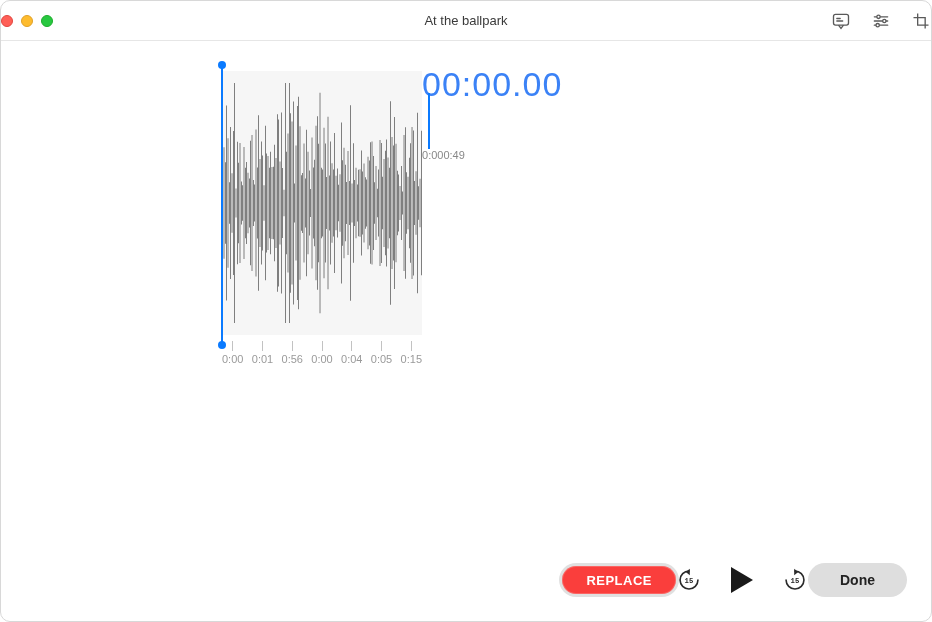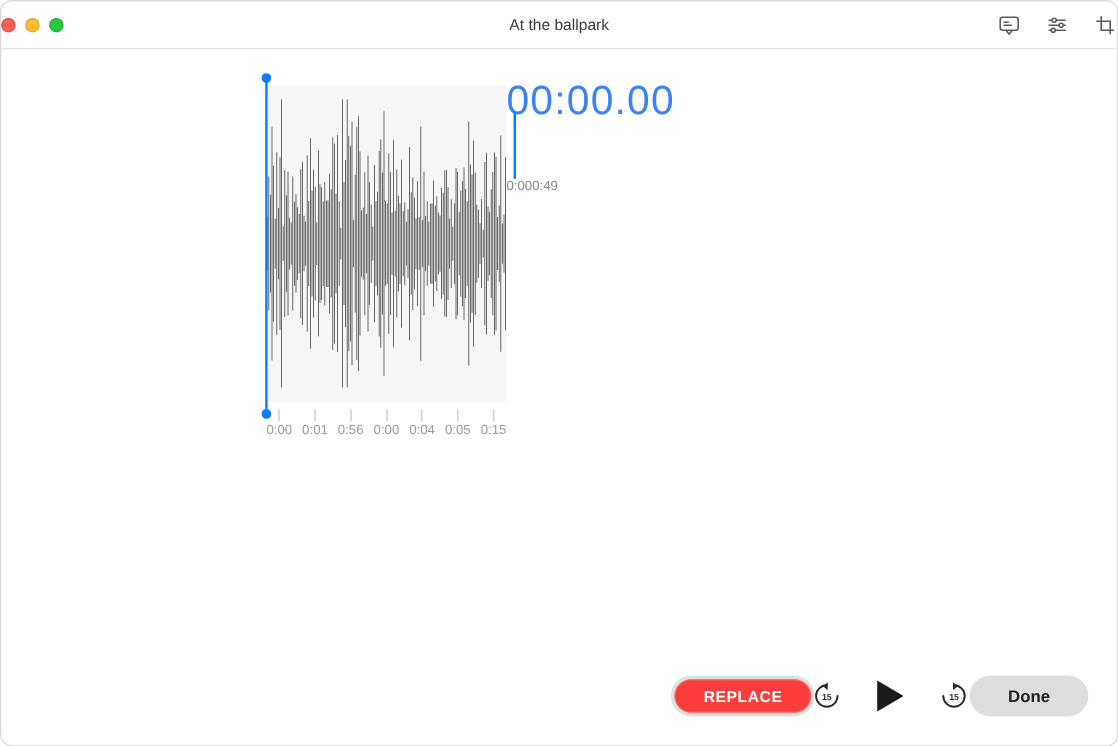--- a/index.html
+++ b/index.html
@@ -189,21 +189,21 @@
     padding: 0 24px;
     box-shadow: 0 0 0 3px rgba(0,0,0,0.12), inset 0 0 0 1px rgba(255,255,255,0.2);
     cursor: pointer;
   }
   .center-controls {
     display: flex;
     align-items: center;
     gap: 26px;
     color: #2a2a2a;
   }
-  .center-controls .skip { width: 26px; height: 26px; cursor:pointer; }
+  .center-controls .skip { width: 26px; height: 26px; cursor:pointer;font-family:Liberation Mono, monospace; }
   .center-controls .play svg { display:block; }
   .done-btn {
     background: #dedede;
     color: #222;
     font-weight: 700;
     font-size: 14px;
     border: none;
     border-radius: 18px;
     height: 34px;
     padding: 0 32px;

